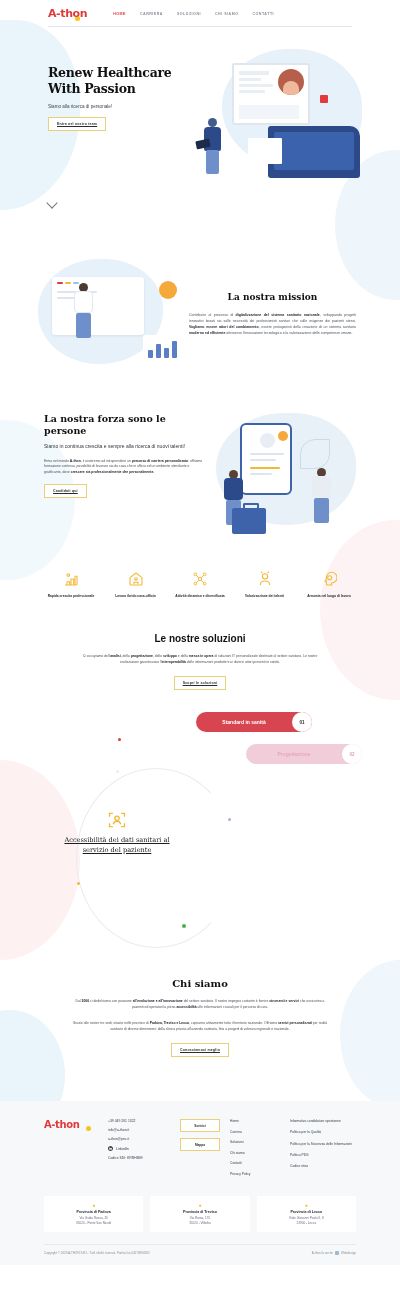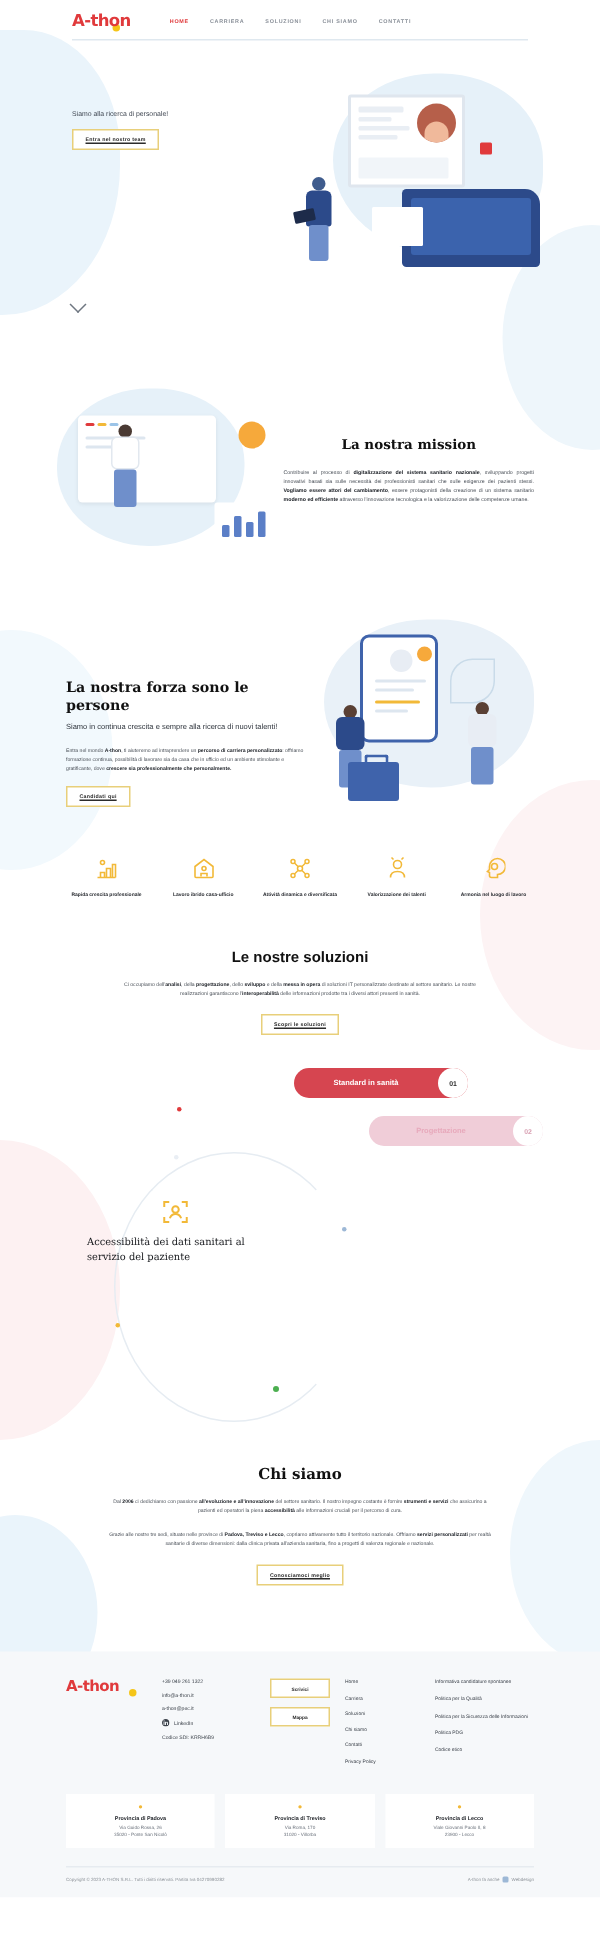--- a/index.html
+++ b/index.html
@@ -72,21 +72,21 @@
   .ma-person .legs { position:absolute; left:4px; top:30px; width:15px; height:25px; background:#6f8fcb; border-radius:2px; }
   .ma-ball { position:absolute; right:12px; top:22px; width:18px; height:18px; border-radius:50%; background:#f6a93b; }
   .ma-chart { position:absolute; right:6px; bottom:8px; width:40px; height:26px; background:#fff; border-radius:2px; }
   .ma-chart i { position:absolute; bottom:3px; width:5px; background:#5b7fc7; border-radius:1px; display:block; }
   .mission-text { flex: 1; }
   .mission-text h2 { font-family:"DejaVu Serif", serif; font-size: 9px; color:#111; text-align:center; }
   .mission-text p { font-size: 3.5px; line-height: 1.75; color:#4a5058; margin-top: 10px; text-align: justify; }
   b { font-weight: bold; color:#20242a; }
 
   
-  .forza { position: relative; z-index: 3; display: flex; padding: 44px 44px 0 44px; align-items: flex-end; }
+  .forza { position: relative; z-index: 3; display: flex; padding: 44px 44px 0 44px; align-items: flex-start; }
   .forza-text { flex: 1; }
   .forza-text h2 { font-family:"DejaVu Serif", serif; font-size: 9.5px; line-height:1.25; color:#111; }
   .forza-text .sub { font-size: 5px; color:#2f353d; margin-top: 6px; line-height:1.35; }
   .forza-text p.body { font-size: 3.4px; line-height:1.75; color:#4a5058; margin-top: 9px; }
   .forza-art { width: 152px; height: 125px; position: relative; flex:none; }
   .fa-blob { position:absolute; right:0; top:0; width:140px; height:112px; background:#e9f1f8; border-radius:50% 46% 50% 52%; }
   .fa-phone { position:absolute; left:36px; top:10px; width:52px; height:72px; background:#fff; border:2px solid #3f63ab; border-radius:6px; }
   .fa-phone .ph-av { position:absolute; left:18px; top:8px; width:15px; height:15px; border-radius:50%; background:#e8edf4; }
   .fa-phone .ph-l { position:absolute; left:8px; background:#dde6ef; height:2px; border-radius:1px; }
   .fa-badge { position:absolute; left:74px; top:18px; width:10px; height:10px; border-radius:50%; background:#f6a93b; }
@@ -120,21 +120,21 @@
   .pill-1 { left: 196px; top: 0; width: 116px; background:#d64550; }
   .pill-1 .lbl { color:#fff; }
   .pill-2 { left: 246px; top: 32px; width: 116px; background:#f0cdd8; }
   .pill-2 .lbl { color:#e7a9bb; }
   .pill-2 .num { color:#d9a2b4; }
 
   
   .arc-wrap { position:relative; z-index:3; height: 190px; margin-top: 4px; }
   .arc { position:absolute; left: 76px; top: -14px; width: 160px; height: 180px; border: 1px solid #e6ecf2; border-radius: 50%; border-right-color: transparent; }
   .arc-dot { position:absolute; border-radius:50%; }
-  .center-card { position:absolute; left: 58px; top: 16px; width: 118px; text-align:left; }
+  .center-card { position:absolute; left: 58px; top: 28px; width: 118px; text-align:center;text-decoration:underline; }
   .center-card .cap { font-family:"DejaVu Serif", serif; font-size:6.6px; line-height:1.45; color:#14161a; margin-top: 6px; }
 
   
   .chisiamo { position:relative; z-index:3; padding: 6px 44px 0 44px; text-align:center; }
   .chisiamo h2 { font-family:"DejaVu Serif", serif; font-size: 10px; color:#111; }
   .chisiamo p { font-size: 3.4px; line-height:1.85; color:#4a5058; margin: 9px auto 0 auto; max-width: 258px; }
   .chisiamo .btn-outline { margin-top: 11px; }
 
   
   .footer { position:relative; z-index:3; margin-top: 44px; background:#f6f8fa; padding: 18px 44px 10px 44px; }
@@ -204,20 +204,21 @@
       <div class="ha-folder"></div>
       <div class="ha-folder2"></div>
       <div class="ha-doc"></div>
       <div class="ha-person">
         <div class="head"></div>
           <div class="body"></div>
           <div class="legs"></div>
           <div class="lap"></div>
       </div>
     </div>
+    <h1>Renew Healthcare With Passion</h1>
     <p>Siamo alla ricerca di personale!</p>
     <a class="btn-outline" href="#">Entra nel nostro team</a>
   </div>
   <div class="chevron"></div>
 
   <div class="mission">
     <div class="mission-art">
       <div class="ma-blob"></div>
       <div class="ma-screen">
         <div class="ma-bar" style="left:5px;top:5px;width:6px;height:2px;background:#e03a3c;"></div>

